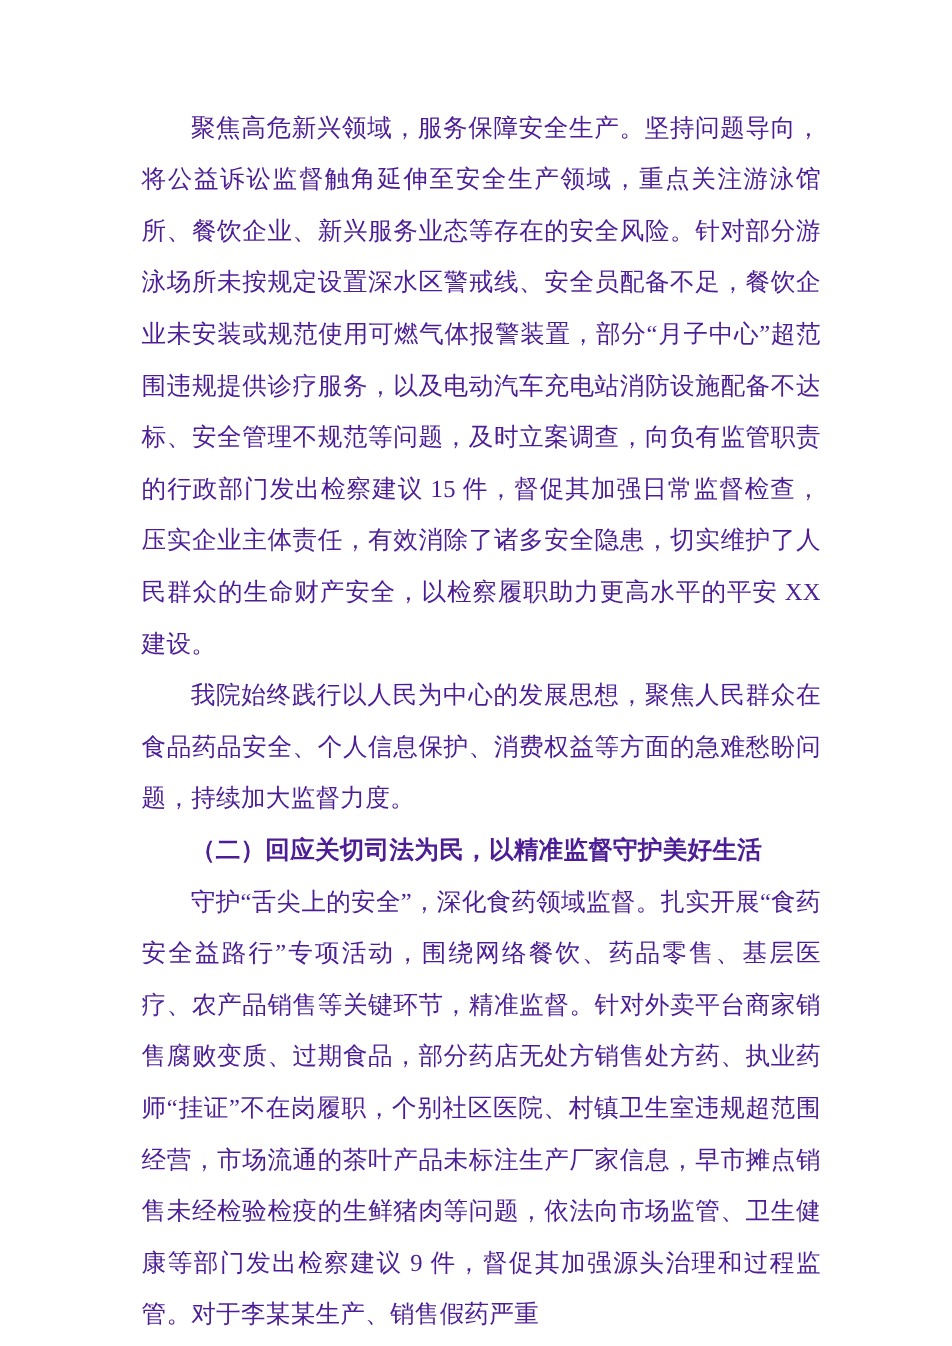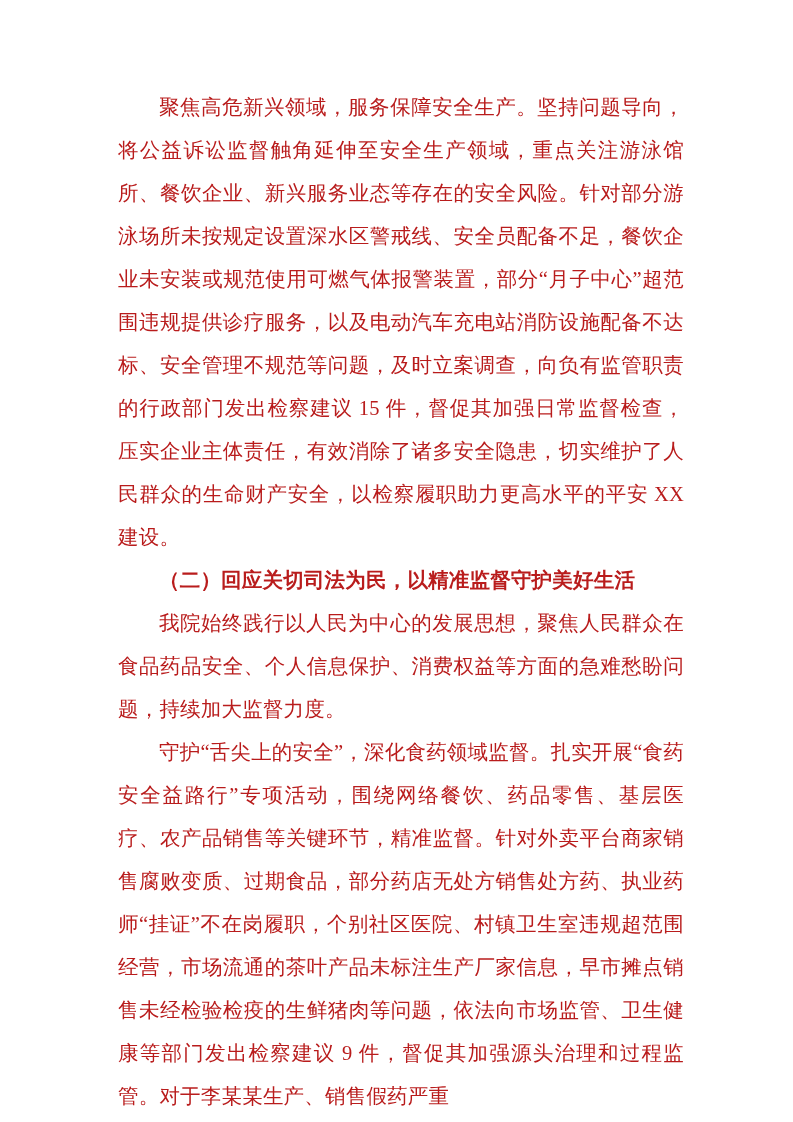--- a/index.html
+++ b/index.html
@@ -29,34 +29,34 @@
     width: 566px;
   }
   .para {
     margin: 0 0 0 0;
     font-size: 20.5px;
     line-height: 43px;
     text-align: justify;
     text-justify: inter-ideograph;
     letter-spacing: 0.2px;
     text-indent: 2em;
-    color: #b91c1c;
+    color: #4c1d95;
     font-family: "Liberation Serif", "DejaVu Serif", serif;
   }
   .para.heading {
     font-weight: bold;
     text-indent: 2em;
   }
   .para + .para {
     margin-top: 0;
   }
 </style>
 </head>
 <body>
 
 <div class="page">
   <div class="page-body">
     <p class="para">聚焦高危新兴领域，服务保障安全生产。坚持问题导向，将公益诉讼监督触角延伸至安全生产领域，重点关注游泳馆所、餐饮企业、新兴服务业态等存在的安全风险。针对部分游泳场所未按规定设置深水区警戒线、安全员配备不足，餐饮企业未安装或规范使用可燃气体报警装置，部分“月子中心”超范围违规提供诊疗服务，以及电动汽车充电站消防设施配备不达标、安全管理不规范等问题，及时立案调查，向负有监管职责的行政部门发出检察建议 15 件，督促其加强日常监督检查，压实企业主体责任，有效消除了诸多安全隐患，切实维护了人民群众的生命财产安全，以检察履职助力更高水平的平安 XX 建设。</p>
+    <p class="para">我院始终践行以人民为中心的发展思想，聚焦人民群众在食品药品安全、个人信息保护、消费权益等方面的急难愁盼问题，持续加大监督力度。</p>
     <p class="para heading">（二）回应关切司法为民，以精准监督守护美好生活</p>
-    <p class="para">我院始终践行以人民为中心的发展思想，聚焦人民群众在食品药品安全、个人信息保护、消费权益等方面的急难愁盼问题，持续加大监督力度。</p>
     <p class="para">守护“舌尖上的安全”，深化食药领域监督。扎实开展“食药安全益路行”专项活动，围绕网络餐饮、药品零售、基层医疗、农产品销售等关键环节，精准监督。针对外卖平台商家销售腐败变质、过期食品，部分药店无处方销售处方药、执业药师“挂证”不在岗履职，个别社区医院、村镇卫生室违规超范围经营，市场流通的茶叶产品未标注生产厂家信息，早市摊点销售未经检验检疫的生鲜猪肉等问题，依法向市场监管、卫生健康等部门发出检察建议 9 件，督促其加强源头治理和过程监管。对于李某某生产、销售假药严重</p>
   </div>
 </div>
 
 </body></html>

